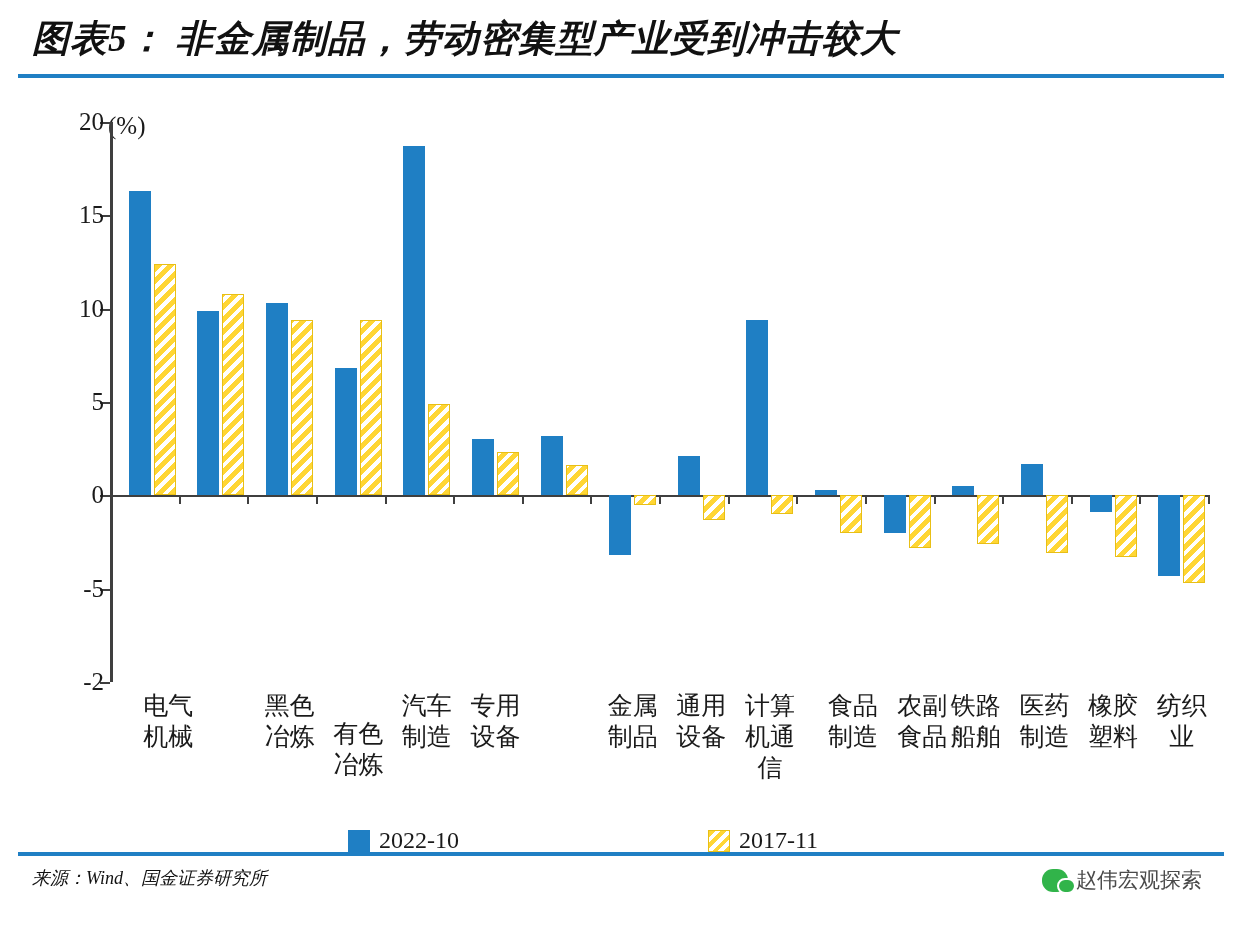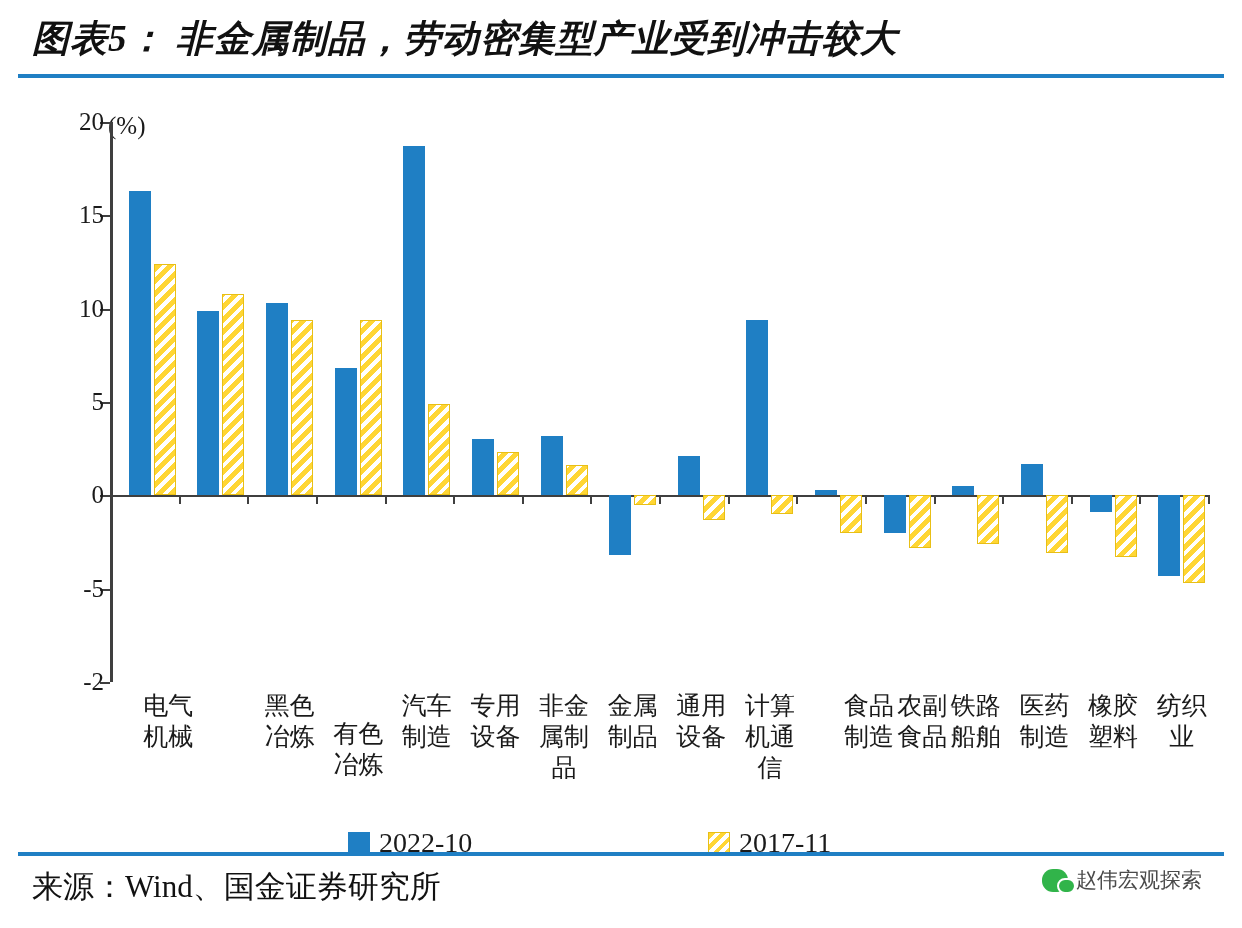--- a/index.html
+++ b/index.html
@@ -179,41 +179,42 @@
       #ffd634 0px,
       #ffd634 4px,
       #ffffff 4px,
       #ffffff 8px
     );
     border: 1.5px solid #e8bf16;
     box-sizing: border-box;
   }
   .legend-label {
     font-family: "Liberation Serif", serif;
-    font-size: 28px;
+    font-size: 24px;
     color: #1a1a1a;
   }
 
   
   .footer-bar {
     position: absolute;
     left: 18px;
     top: 852px;
     width: 1206px;
     height: 4px;
     background: #1f7fc4;
   }
   .source-text {
     position: absolute;
     left: 32px;
     top: 866px;
     font-family: "Liberation Serif", serif;
-    font-size: 31px;
+    font-size: 18px;
     color: #111111;
     white-space: nowrap;
+    font-style: italic;
   }
   .wechat-tag {
     position: absolute;
     right: 40px;
     top: 866px;
     display: flex;
     align-items: center;
     gap: 8px;
   }
   .wechat-icon {
@@ -326,25 +327,24 @@
           <div class="xtick-mark" style="left: 1098px;"></div>
         </div>
     </div>
 
     <div class="cat-labels" id="cat-labels">
         <div class="cat" style="left: 11.3125px; margin-left: 16px;">电气机械</div>
         <div class="cat" style="left: 148.562px;">黑色冶炼</div>
         <div class="cat" style="left: 217.188px; margin-top: 28px;">有色冶炼</div>
         <div class="cat" style="left: 285.812px;">汽车制造</div>
         <div class="cat" style="left: 354.438px;">专用设备</div>
-        <div class="cat" style="left: 423.062px;">非金属制品</div>
         <div class="cat" style="left: 491.688px;">金属制品</div>
         <div class="cat" style="left: 560.312px;">通用设备</div>
         <div class="cat" style="left: 628.938px;">计算机通信</div>
-        <div class="cat" style="left: 728px; font-family: Liberation Serif, serif;">食品制造</div>
+        <div class="cat" style="left: 712px; font-family: Liberation Serif, serif;">食品制造</div>
         <div class="cat" style="left: 766.188px; margin-left: 15px;">农副食品</div>
         <div class="cat" style="left: 834.812px;">铁路船舶</div>
         <div class="cat" style="left: 903.438px;">医药制造</div>
         <div class="cat" style="left: 972.062px;">橡胶塑料</div>
         <div class="cat" style="left: 1040.69px;">纺织业</div>
       </div>
 
     <div class="legend">
       <div class="legend-item" style="left:330px; top:0px;">
         <span class="legend-swatch blue"></span>

